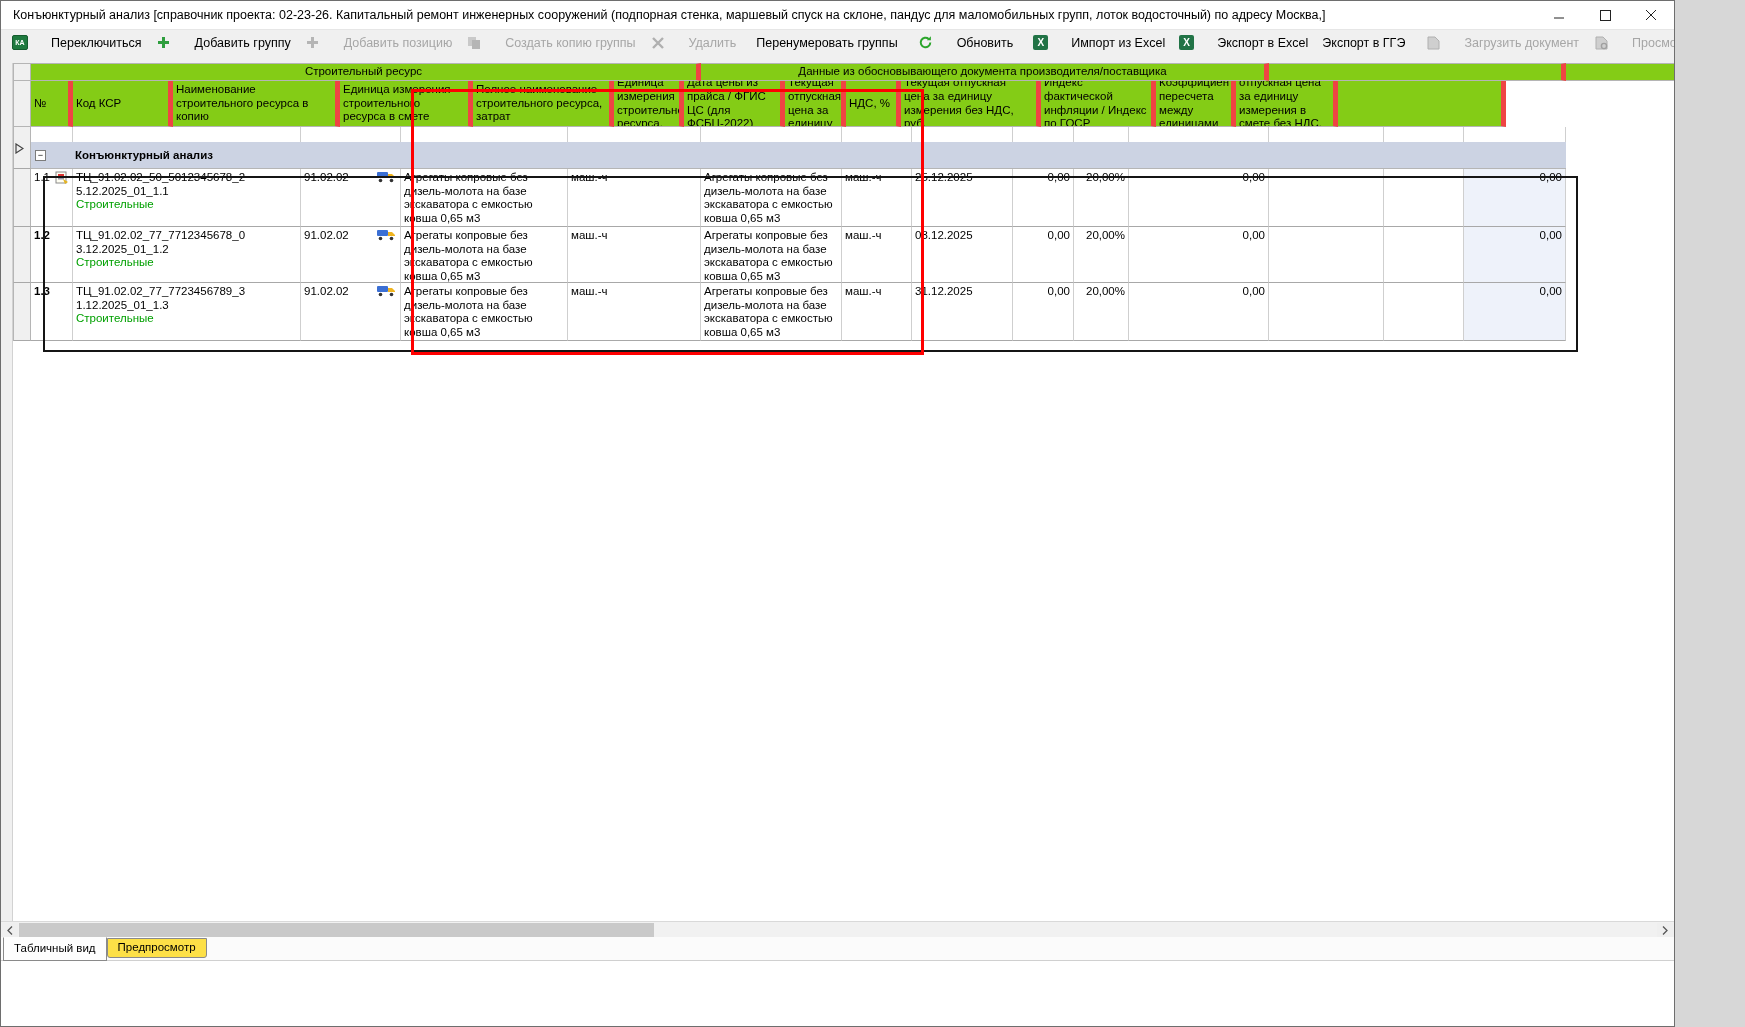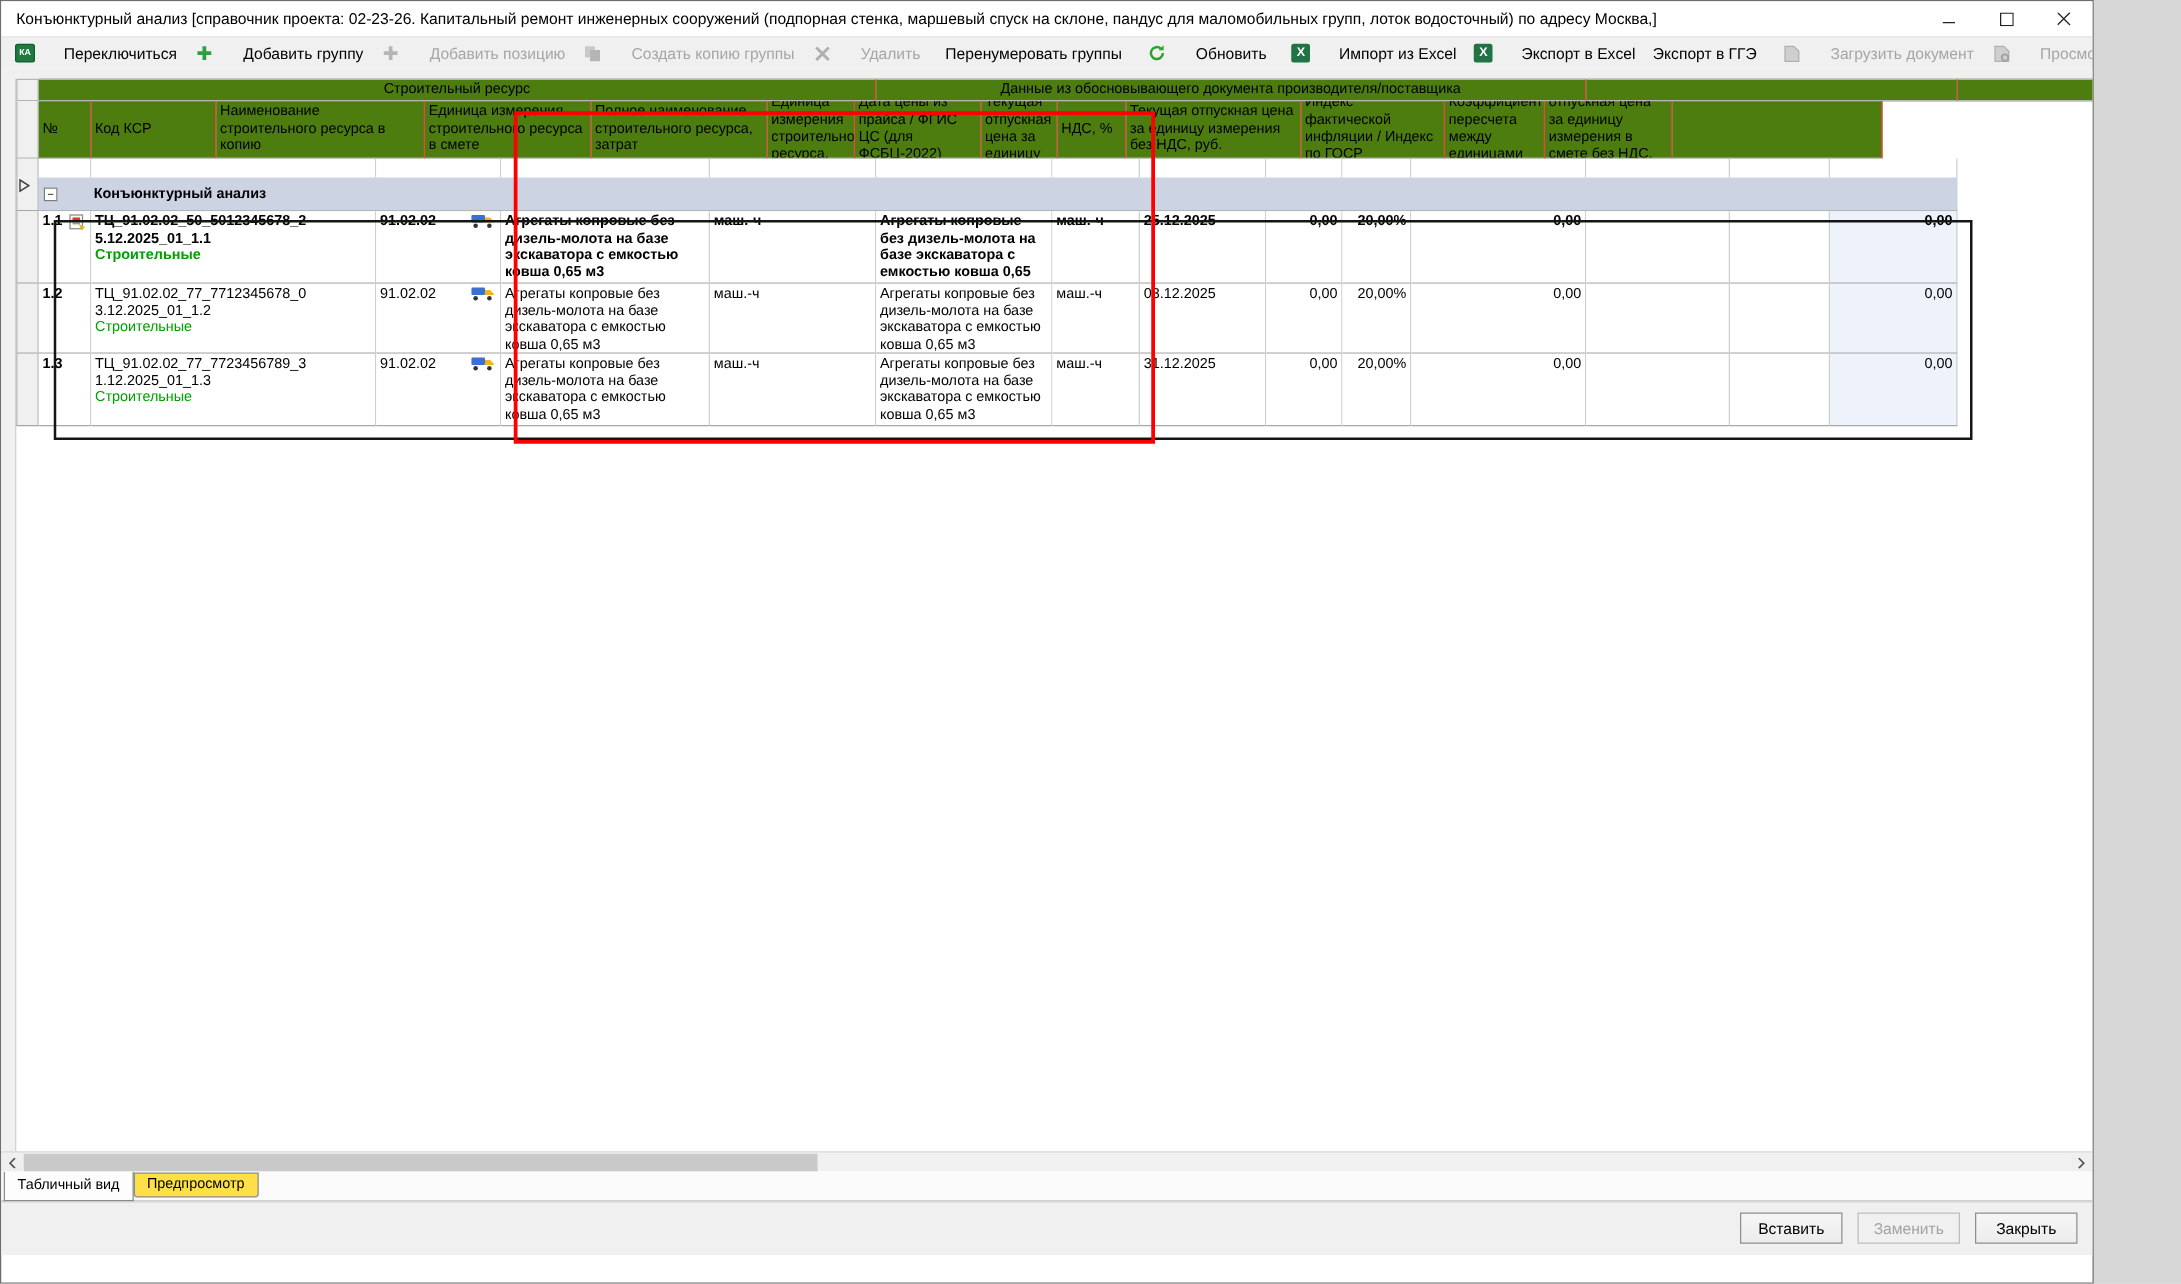--- a/index.html
+++ b/index.html
@@ -23,36 +23,36 @@
   .icon16 { width:16px; height:16px; display:inline-flex; align-items:center; justify-content:center; }
   .ka-ic { width:16px; height:15px; background:#1f7a3f; border:1px solid #155c2e; border-radius:2px; color:#fff; font-size:7px; font-weight:bold; display:flex; align-items:center; justify-content:center; }
   .xl-ic { width:15px; height:15px; background:#217346; border-radius:2px; color:#fff; font-size:10px; font-weight:bold; display:flex; align-items:center; justify-content:center; }
   
   .gridwrap { position:relative; height:866px; background:#fff; }
   .topstrip { height:8px; background:#f0f0f0; }
   .leftrail { position:absolute; left:0; top:8px; width:12px; height:858px; background:#f0f0f0; border-right:1px solid #d2d2d2; }
   .grid { position:absolute; left:12px; top:8px; }
   .hrow, .brow { display:flex; font-size:11.5px; }
   .hcell {
-    border-right:1px solid #ef4444; border-bottom:1px solid #b5b5b5; background:#4d7c0f;
+    border-right:5px solid #ef4444; border-bottom:1px solid #b5b5b5; background:#84cc16;
     padding:1px 3px; overflow:hidden; display:flex; align-items:center; line-height:1.18;
   }
   .hrow:first-child .hcell { border-top:1px solid #b5b5b5; }
   .hcell.first, .bcell.first { border-left:1px solid #b5b5b5; }
   .hcell.gc { justify-content:center; }
   .bcell {
     border-right:1px solid #cfcfcf; border-bottom:1px solid #a8a8a8; background:#fff;
     padding:2px 3px; overflow:hidden; line-height:1.18;
   }
   .bcell.ind, .hcell.ind { background:#f0f0f0; border-right:1px solid #b5b5b5; padding:1px; }
   .spacer .bcell { border-bottom:none; }
   .grouprow { background:#ccd3e3; display:flex; align-items:center; font-weight:bold; border-bottom:1px solid #b5b5b5; }
   .minusbox { width:11px; height:11px; margin-left:4px; background:#fff; border:1px solid #7c7c7c; display:inline-flex; align-items:center; justify-content:center; font-size:9px; line-height:9px; font-weight:normal; }
   .gr-label { margin-left:29px; }
-  .sel { font-weight:bold; }
+  .sel { font-weight:normal; }
   .ra { text-align:right; }
   .c13bg { background:#eef2fa; }
   .green { color:#00a000; }
   .basis-text { max-width:176px; word-break:break-all; }
   .flexsplit { display:flex; justify-content:space-between; align-items:flex-start; }
   
   .blackframe { position:absolute; left:30px; top:113px; width:1535px; height:176px; border:2px solid #151515; pointer-events:none; z-index:5; }
   .redbox { position:absolute; left:398px; top:26px; width:513px; height:266px; border:3px solid #f00; pointer-events:none; z-index:6; }
   
   .vscroll { position:absolute; left:1733px; top:8px; width:11px; height:780px; background:#f4f4f4; border-left:1px solid #cfcfcf; }
@@ -378,19 +378,14 @@
           <path d="M1 0.5 L5 4.5 L1 8.5" fill="none" stroke="#555" stroke-width="1.3"></path>
         </svg>
       </div>
   </div>
 
   <div class="tabsrow">
     <div class="tab active">Табличный вид</div>
     <div class="tab inactive">Предпросмотр</div>
   </div>
 
-  <div class="footer">
-    <div class="fbtn">Вставить</div>
-    <div class="fbtn disabled">Заменить</div>
-    <div class="fbtn">Закрыть</div>
-  </div>
 
 </div>
 
 </body></html>

